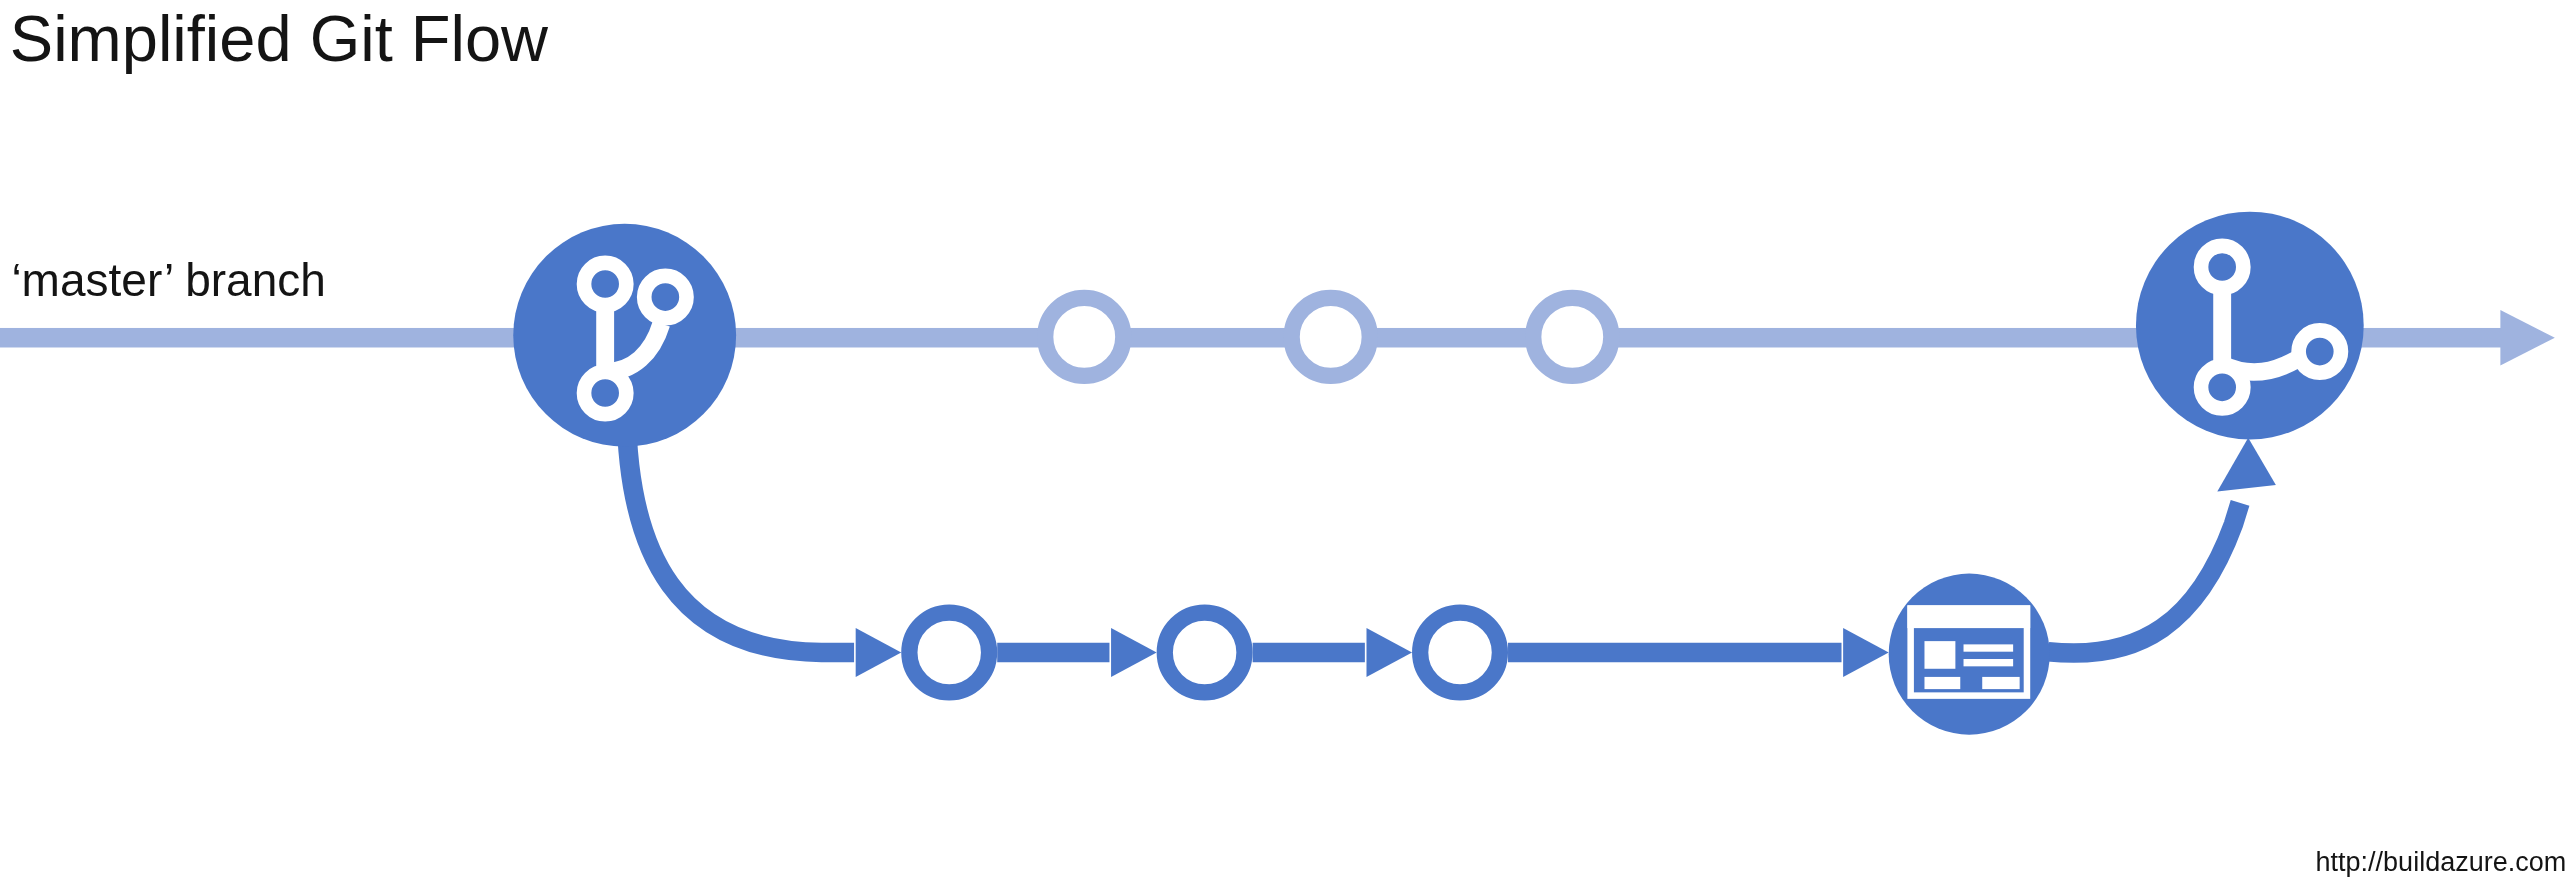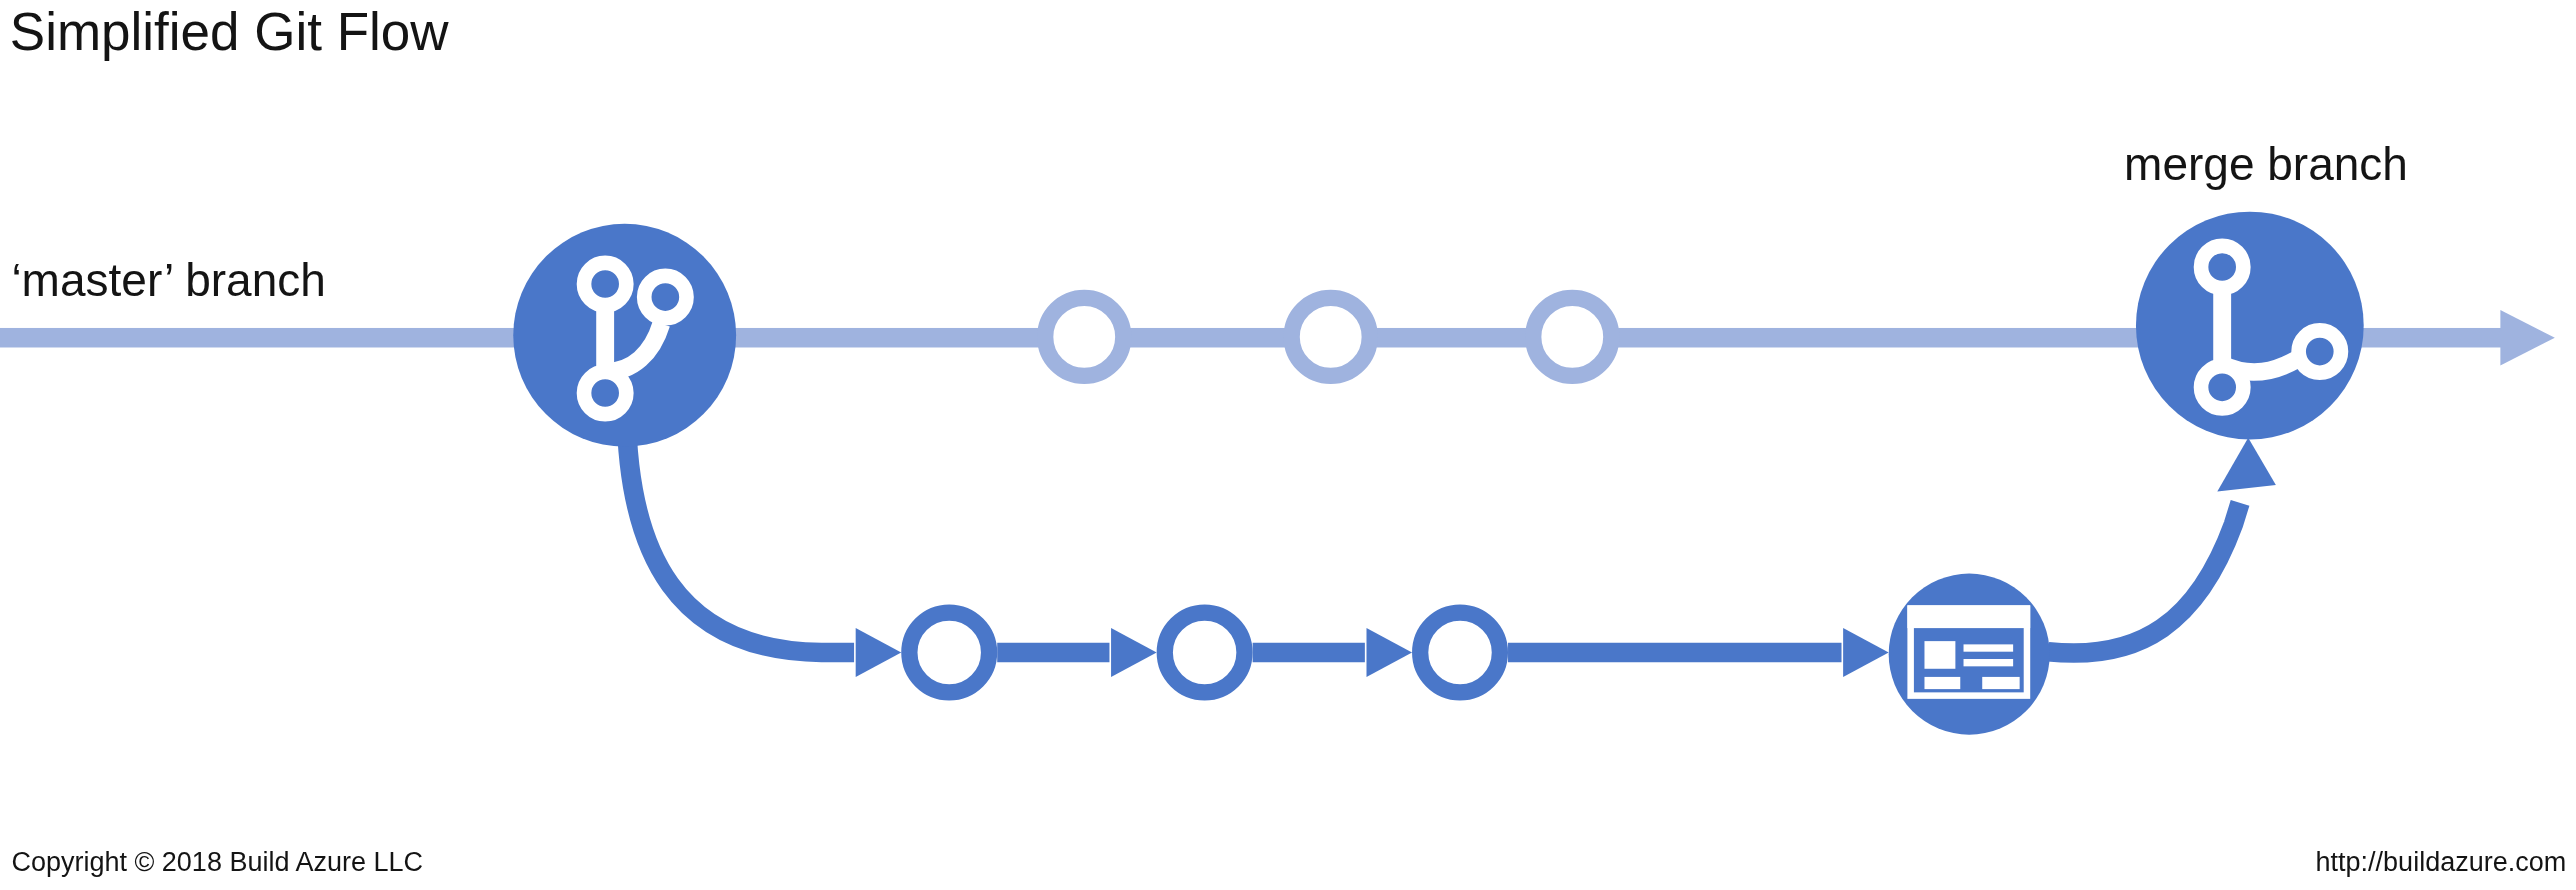--- a/index.html
+++ b/index.html
@@ -23,21 +23,21 @@
   }
   .diagram-svg{
     position:absolute;
     left:0; top:0;
     width:2576px;
     height:891px;
   }
   .page-title{
     position:absolute;
     left:9.8px; top:1.6px;
-    font-size:53px;
+    font-size:65px;
     line-height:1.15;
     font-weight:400;
     white-space:nowrap;
     color:var(--color-text);
   }
   .lbl{
     position:absolute;
     font-size:46px;
     line-height:1.15;
     white-space:nowrap;
@@ -136,19 +136,17 @@
         <rect x="2414" y="810" width="61" height="9" class="icon-white"></rect>
         <rect x="2366" y="832" width="44" height="15" class="icon-white"></rect>
         <rect x="2437" y="832" width="46" height="15" class="icon-white"></rect>
       </g>
     </g>
   </svg>
 
   <div class="page-title">Simplified Git Flow</div>
 
   <div class="lbl lbl-master">‘master’ branch</div>
-  <div class="lbl centered lbl-merge">merge branch</div>
 
-  <div class="footer-text footer-copyright">Copyright © 2018 Build Azure LLC</div>
   <div class="footer-text footer-site">http://buildazure.com</div>
 
 </div>
 
 
 </body></html>

